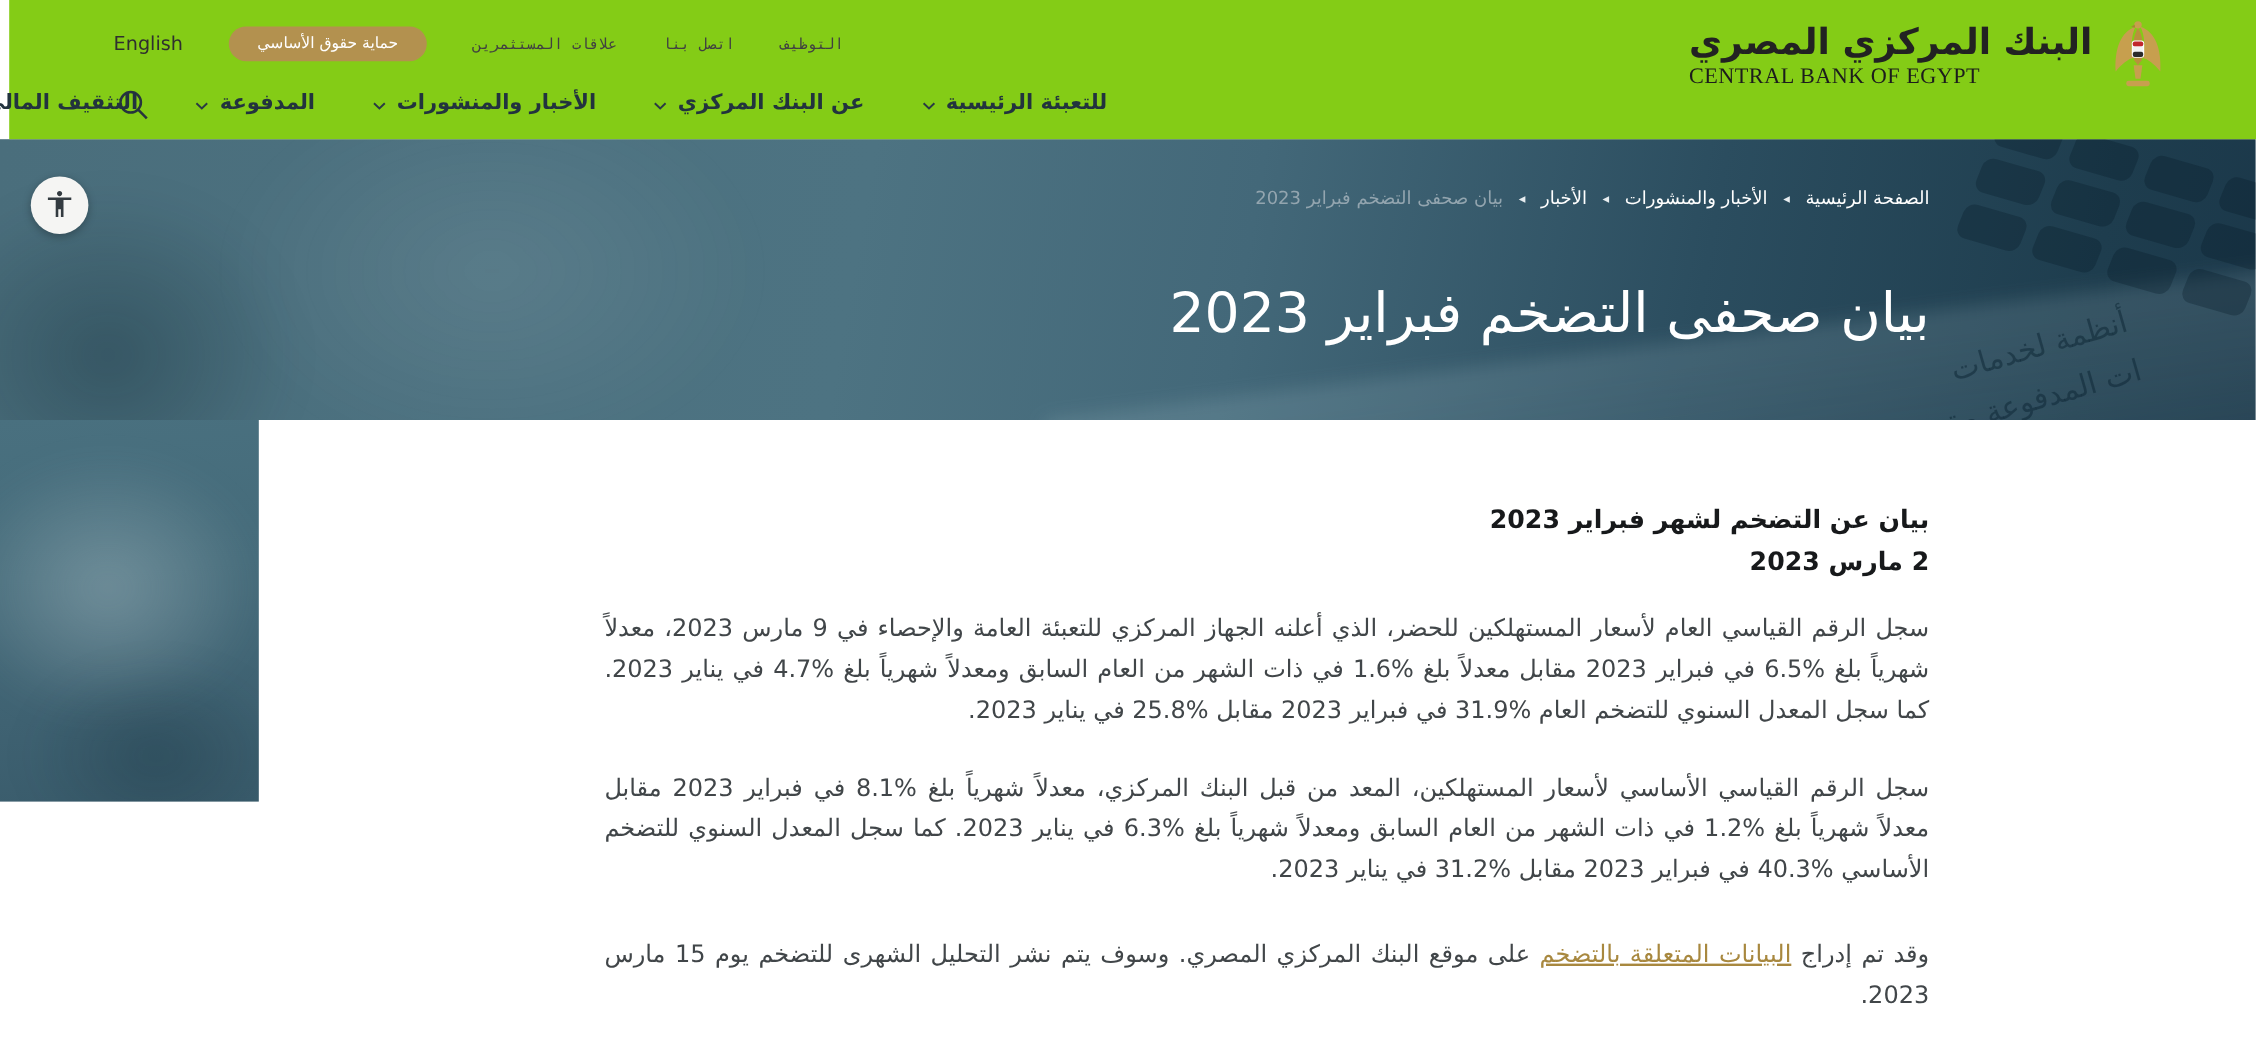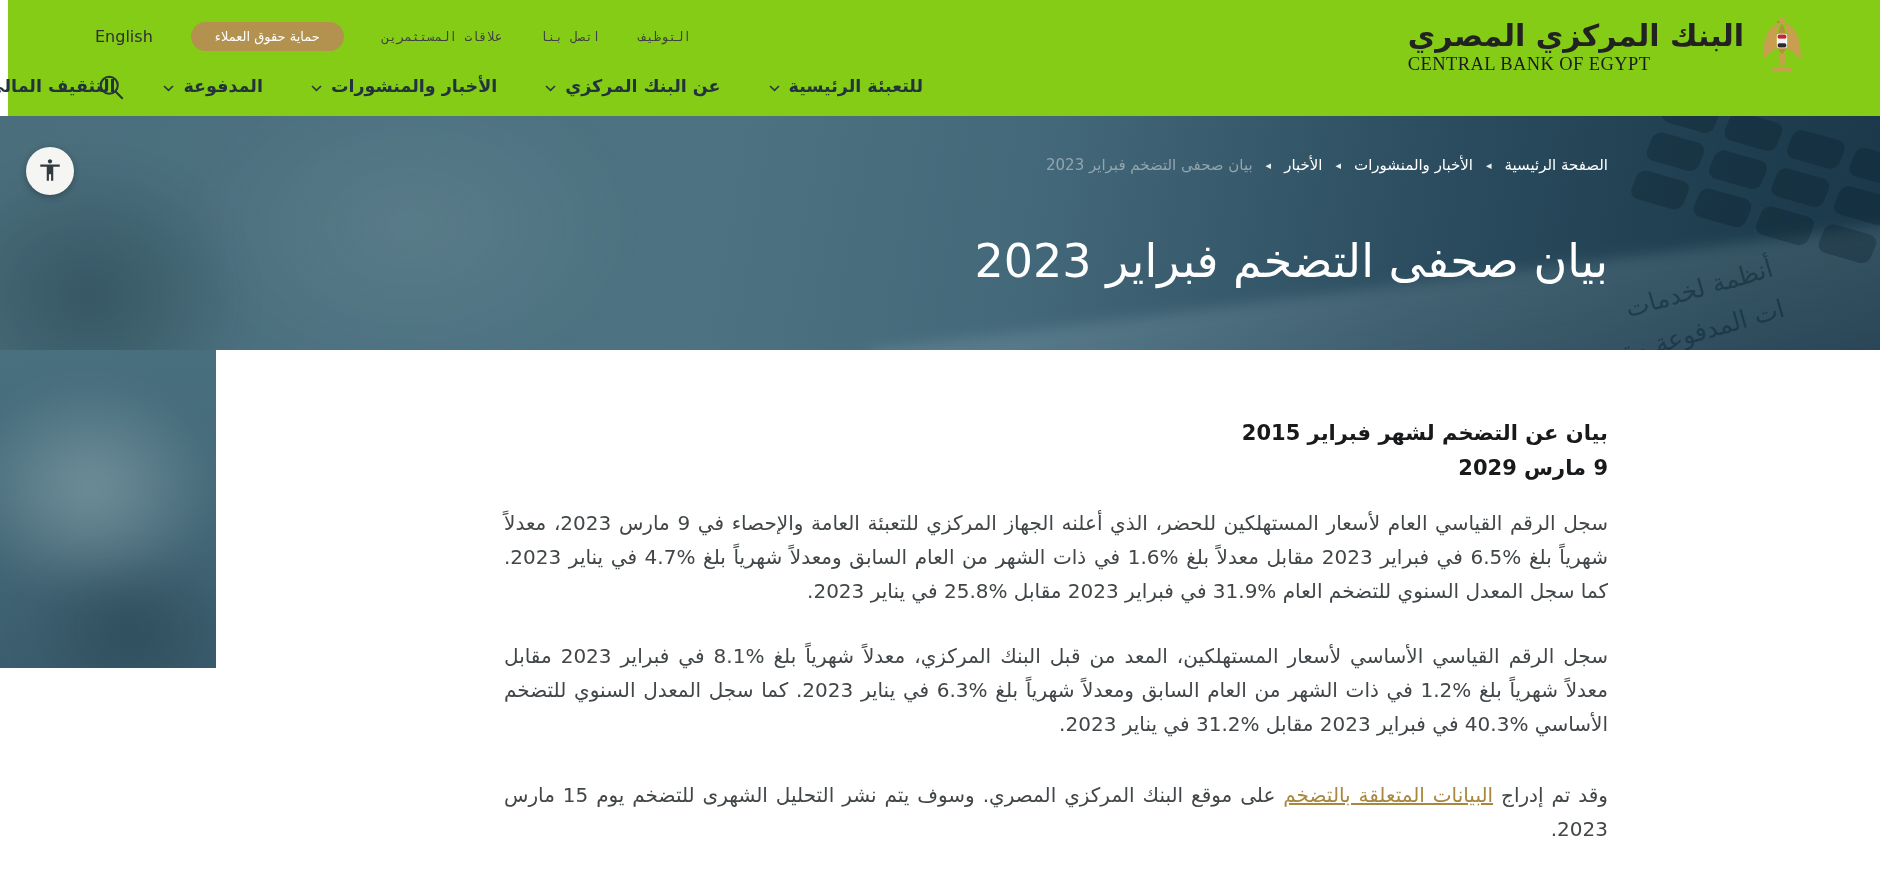--- a/index.html
+++ b/index.html
@@ -75,21 +75,21 @@
   .p2 { margin-top:31px; }
   .p3 { margin-top:37px; }
   .gold-link { color:#a8883f; text-decoration:underline; }
 </style>
 </head>
 <body>
 
 <header class="site-header">
   <div class="util-row">
     <a class="lang-link">English</a>
-    <a class="pill">حماية حقوق العملاء</a>
+    <a class="pill">حماية حقوق الأساسي</a>
     <a class="toplink">علاقات المستثمرين</a>
     <a class="toplink">اتصل بنا</a>
     <a class="toplink">التوظيف</a>
   </div>
 
   <button class="search-btn">
     <span>
       <svg width="28" height="28" viewBox="0 0 24 24">
           <circle cx="10.5" cy="10.5" r="7.3" fill="none" stroke="#26343d" stroke-width="1.8"></circle>
           <line x1="15.8" y1="15.8" x2="22" y2="22" stroke="#26343d" stroke-width="1.8"></line>
@@ -194,20 +194,20 @@
 
 <button class="a11y-btn">
   <span>
     <svg width="26" height="26" viewBox="0 0 24 24">
         <path fill="#333b40" d="M12 2c1.1 0 2 .9 2 2s-.9 2-2 2-2-.9-2-2 .9-2 2-2zm9 7V7H3v2h6v13h2v-6h2v6h2V9h6z"></path>
       </svg>
   </span>
 </button>
 
 <main class="article">
-  <p class="a-head first">بيان عن التضخم لشهر فبراير 2015</p>
-  <p class="a-head">9 مارس 2029</p>
+  <p class="a-head first">بيان عن التضخم لشهر فبراير 2023</p>
+  <p class="a-head">2 مارس 2023</p>
   <p class="a-body p1">سجل الرقم القياسي العام لأسعار المستهلكين للحضر، الذي أعلنه الجهاز المركزي للتعبئة العامة والإحصاء في 9 مارس 2023، معدلاً شهرياً بلغ %6.5 في فبراير 2023 مقابل معدلاً بلغ %1.6 في ذات الشهر من العام السابق ومعدلاً شهرياً بلغ %4.7 في يناير 2023. كما سجل المعدل السنوي للتضخم العام %31.9 في فبراير 2023 مقابل %25.8 في يناير 2023.</p>
   <p class="a-body p2">سجل الرقم القياسي الأساسي لأسعار المستهلكين، المعد من قبل البنك المركزي، معدلاً شهرياً بلغ %8.1 في فبراير 2023 مقابل معدلاً شهرياً بلغ %1.2 في ذات الشهر من العام السابق ومعدلاً شهرياً بلغ %6.3 في يناير 2023. كما سجل المعدل السنوي للتضخم الأساسي %40.3 في فبراير 2023 مقابل %31.2 في يناير 2023.</p>
   <p class="a-body p3">
     <span>وقد تم إدراج </span><a class="gold-link">البيانات المتعلقة بالتضخم</a><span> على موقع البنك المركزي المصري. وسوف يتم نشر التحليل الشهرى للتضخم يوم 15 مارس 2023.</span>
   </p>
 </main>
 
 </body></html>

